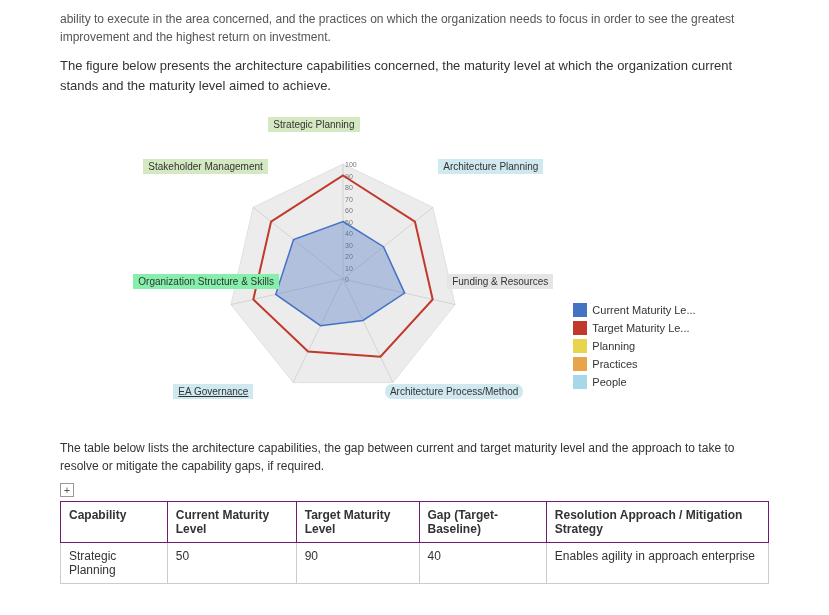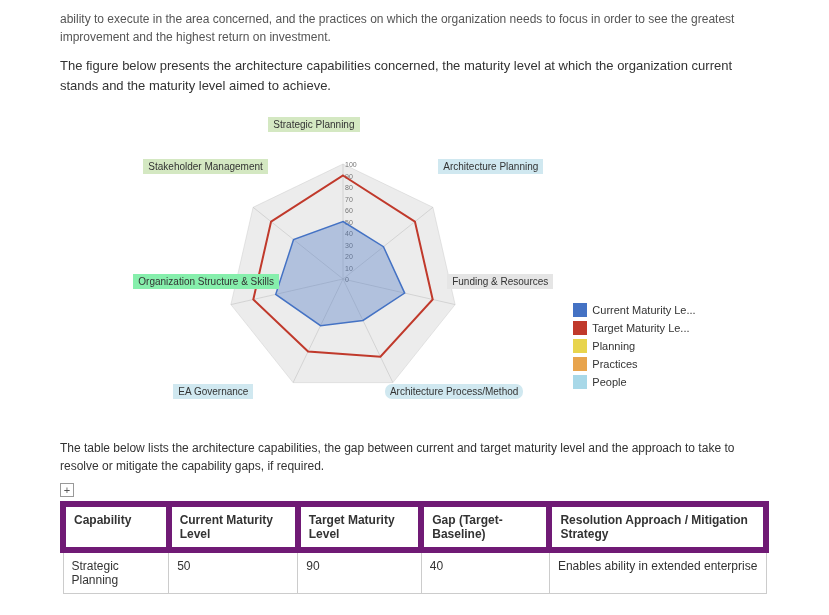--- a/index.html
+++ b/index.html
@@ -76,21 +76,21 @@
       margin-right: 4px;
       vertical-align: middle;
     }
     table {
       width: 100%;
       border-collapse: collapse;
       font-size: 12px;
     }
     table th {
       background: #fff;
-      border: 6px solid #701a75;
+      border: 1px solid #701a75;
       padding: 6px 8px;
       text-align: left;
       font-weight: bold;
       vertical-align: top;
     }
     table td {
       border: 1px solid #ccc;
       padding: 6px 8px;
       vertical-align: top;
     }
@@ -154,21 +154,21 @@
           <polygon points="210,66.5 281.9284963870588,112.63893822899652 299.6933679207278,190.47192592398093 247.4224724988894,247.70856485658365 175.07235900103657,242.52799386614475 120.30663207927223,190.47192592398093 138.07150361294123,112.63893822899652" fill="none" stroke="#c0392b" stroke-width="2"></polygon>
         </g>
       <g id="radar-labels"></g>
     </svg>
     
     
     <div class="label-box" style="top:8px; left:135px;">Strategic Planning</div>
     <div class="label-box label-blue" style="top:50px; right:10px; background:#d0e8f0;">Architecture Planning</div>
     <div class="label-box" style="top:165px; right:0px; background:#e5e5e5;">Funding &amp; Resources</div>
     <div class="label-box" style="bottom:20px; right:30px; background:#d0e8f0;border-radius:7px;">Architecture Process/Method</div>
-    <div class="label-box" style="bottom:20px; left:40px; background:#d0e8f0;">EA Governance</div>
+    <div class="label-box" style="bottom:20px; left:40px; background:#d0e8f0;text-decoration:underline;">EA Governance</div>
     <div class="label-box" style="top:165px; left:0px; background:#86efac;">Organization Structure &amp; Skills</div>
     <div class="label-box" style="top:50px; left:10px; background:#d4e8c2;">Stakeholder Management</div>
   </div>
 
   <div class="legend-container">
     <div class="legend-item">
       <span class="legend-color" style="background:#4472c4;"></span>
       <span>Current Maturity Le...</span>
     </div>
     <div class="legend-item">
@@ -204,17 +204,17 @@
         <th>Gap (Target-Baseline)</th>
         <th>Resolution Approach / Mitigation Strategy</th>
       </tr>
     </thead>
     <tbody>
       <tr>
         <td>Strategic Planning</td>
         <td>50</td>
         <td>90</td>
         <td>40</td>
-        <td>Enables ability in extended enterprise</td>
+        <td>Enables agility in approach enterprise</td>
       </tr>
     </tbody>
   </table>
 </div>
 
 </body></html>

